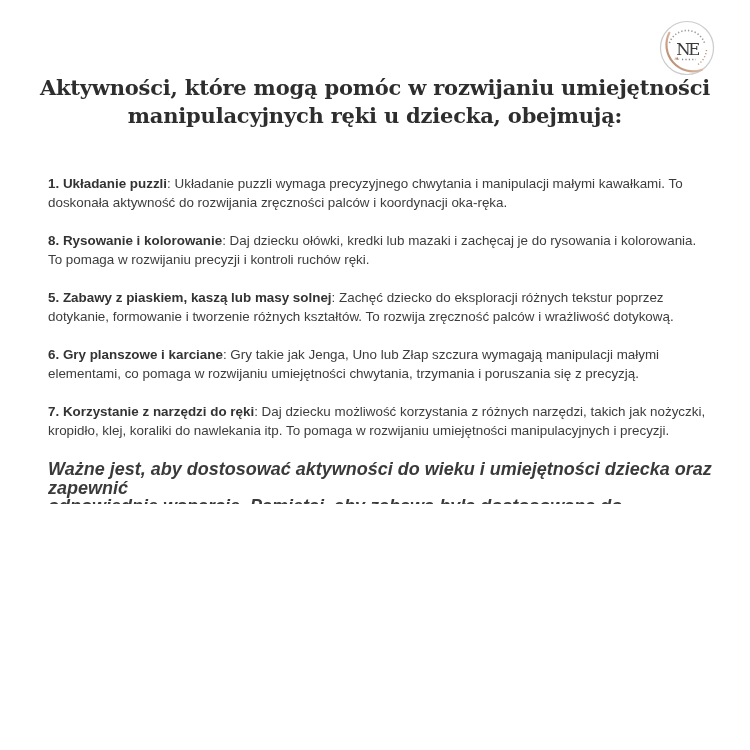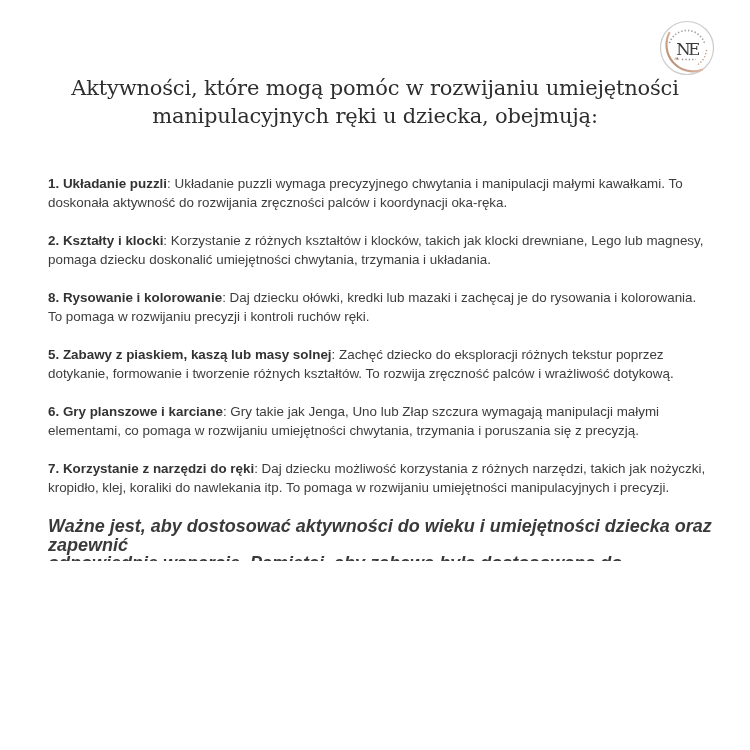--- a/index.html
+++ b/index.html
@@ -30,20 +30,21 @@
     top:17px; left:656px;
     width:62px; height:62px;text-align:right;
   }
 
   
   .doc-title{
     position:absolute;
     top:74px; left:0;
     width:750px;
     text-align:center;
+    font-weight:bold;
   }
   .doc-title .t-inner{
     display:inline-block;
     max-width:690px;
     font-family:"DejaVu Serif", serif;
     font-size:21px;
     line-height:28px;
     color:var(--title);
     letter-spacing:-0.2px;
   }
@@ -110,21 +111,20 @@
   </div>
 
   <div class="doc-title">
     <div class="t-inner">Aktywności, które mogą pomóc w rozwijaniu umiejętności manipulacyjnych ręki u dziecka, obejmują:</div>
   </div>
 
   <div class="content">
 
     <p class="item"><b>1. Układanie puzzli</b><span>: </span><span>Układanie puzzli wymaga precyzyjnego chwytania i manipulacji małymi kawałkami. To doskonała aktywność do rozwijania zręczności palców i koordynacji oka-ręka.</span></p>
 
-    <p class="item"><b>2. Kształty i klocki</b><span>: </span><span>Korzystanie z różnych kształtów i klocków, takich jak klocki drewniane, Lego lub magnesy, pomaga dziecku doskonalić umiejętności chwytania, trzymania i układania.</span></p>
 
     <p class="item"><b>8. Rysowanie i kolorowanie</b><span>: </span><span>Daj dziecku ołówki, kredki lub mazaki i zachęcaj je do rysowania i kolorowania. To pomaga w rozwijaniu precyzji i kontroli ruchów ręki.</span></p>
 
 
     <p class="item"><b>5. Zabawy z piaskiem, kaszą lub masy solnej</b><span>: </span><span>Zachęć dziecko do eksploracji różnych tekstur poprzez dotykanie, formowanie i tworzenie różnych kształtów. To rozwija zręczność palców i wrażliwość dotykową.</span></p>
 
     <p class="item"><b>6. Gry planszowe i karciane</b><span>: </span><span>Gry takie jak Jenga, Uno lub Złap szczura wymagają manipulacji małymi elementami, co pomaga w rozwijaniu umiejętności chwytania, trzymania i poruszania się z precyzją.</span></p>
 
     <p class="item"><b>7. Korzystanie z narzędzi do ręki</b><span>: </span><span>Daj dziecku możliwość korzystania z różnych narzędzi, takich jak nożyczki, kropidło, klej, koraliki do nawlekania itp. To pomaga w rozwijaniu umiejętności manipulacyjnych i precyzji.</span></p>
 

